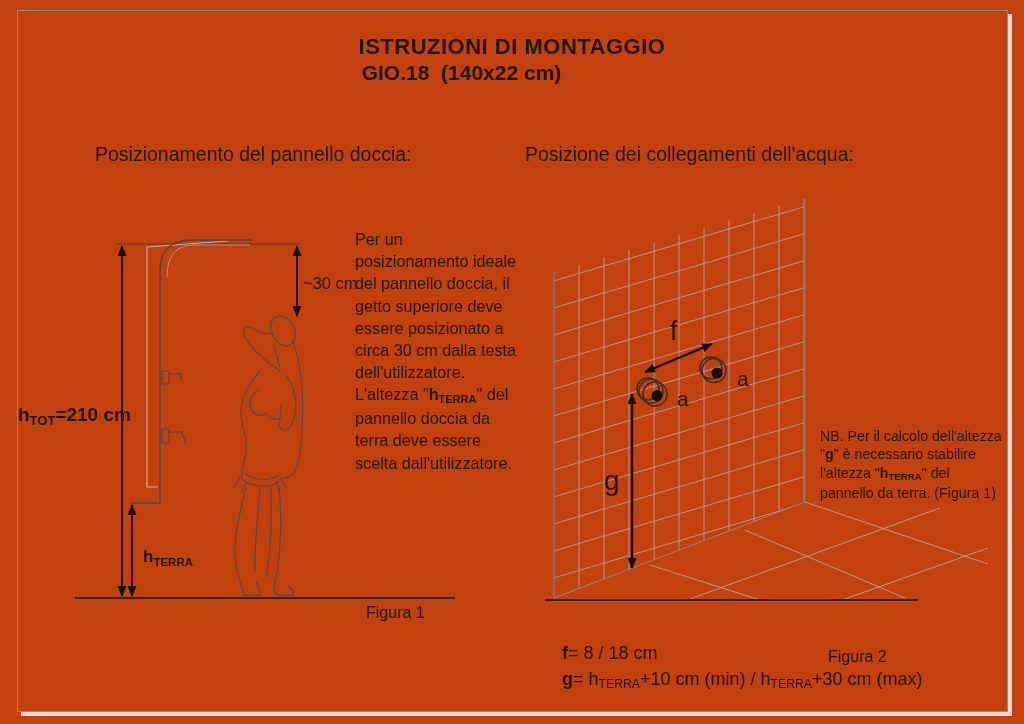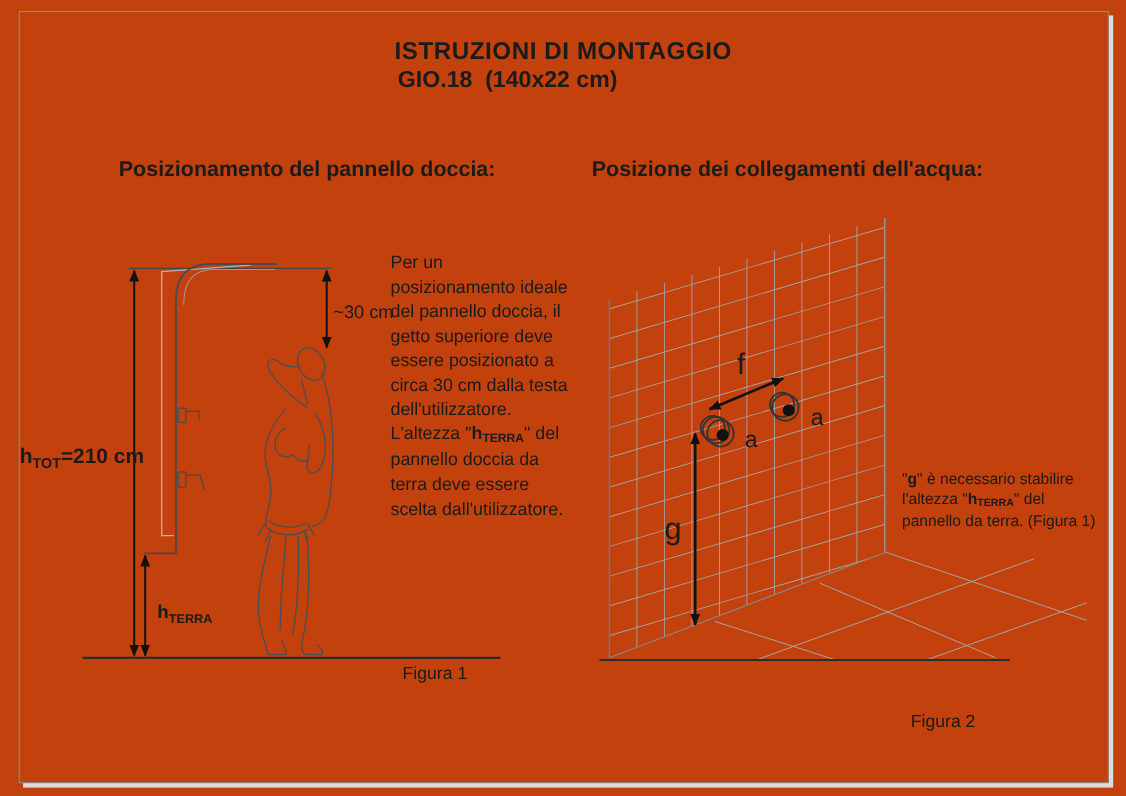--- a/index.html
+++ b/index.html
@@ -3,21 +3,21 @@
 <meta charset="utf-8">
 <style>
   html,body{margin:0;padding:0;background:#fff;}
   #page{position:relative;width:1024px;height:724px;background:#c2410c;overflow:hidden;
         font-family:"Liberation Sans","DejaVu Sans",sans-serif;color:#1b1b1b;}
   .abs{position:absolute;}
   #page-border{left:17px;top:10px;width:989px;height:700px;border:1.5px solid #8a8a8a;
                box-shadow:4px 4px 0 0 #dcdcdc;}
   .title-line1{left:0;top:34px;width:1024px;text-align:center;font-size:22px;font-weight:bold;letter-spacing:.5px;}
   .title-line2{left:0;top:61px;width:923px;text-align:center;font-size:21px;font-weight:bold;white-space:pre;}
-  .section-heading{font-size:19.5px;font-weight:bold;margin-left:13px;}
+  .section-heading{font-size:19.5px;font-weight:normal;}
   #fig1-heading{left:95px;top:143px;}
   #fig2-heading{left:525px;top:143px;}
   #fig1-paragraph{left:355px;top:228px;width:163px;font-size:16.2px;line-height:1.37;}
   .hsub{font-weight:bold;}
   .sub{font-size:.68em;vertical-align:-.25em;letter-spacing:0;}
   #fig1-caption{left:366px;top:604px;font-size:16px;}
   #fig2-caption{left:828px;top:604px;font-size:16px;margin-top:44px;}
   #htot-note{left:88px;top:629px;font-size:16px;}
   #nb-note{left:820px;top:427px;width:205px;font-size:14.2px;line-height:1.3;}
   #formulas{left:562px;top:640px;font-size:18px;line-height:1.45;}
@@ -170,21 +170,26 @@
 
     <g transform="translate(176,182)" fill="none" stroke="#333" stroke-width="1.6">
       <circle cx="-5" cy="-4" r="11"></circle>
       <circle cx="-2" cy="-1.5" r="12"></circle>
       <circle cx="1" cy="1" r="5.5" fill="#111" stroke="none"></circle>
     </g>
     <text x="197" y="196" font-size="21"><tspan>a</tspan></text>
   </svg>
 
   <div id="nb-note" class="abs">
+    <div>NB. Per il calcolo dell'altezza</div>
     <div><span>"</span><span class="hsub">g</span><span>" è necessario stabilire</span></div>
     <div><span>l'altezza "</span><span class="hsub">h</span><span class="hsub sub">TERRA</span><span>" del</span></div>
     <div>pannello da terra. (Figura 1)</div>
   </div>
 
   <div id="fig2-caption" class="abs">Figura 2</div>
 
+  <div id="formulas" class="abs">
+    <div><span class="flhs">f</span><span>= 8 / 18 cm</span></div>
+    <div><span class="flhs">g</span><span>= h</span><span class="sub">TERRA</span><span>+10 cm (min) / h</span><span class="sub">TERRA</span><span>+30 cm (max)</span></div>
+  </div>
 
 </div>
 
 </body></html>

